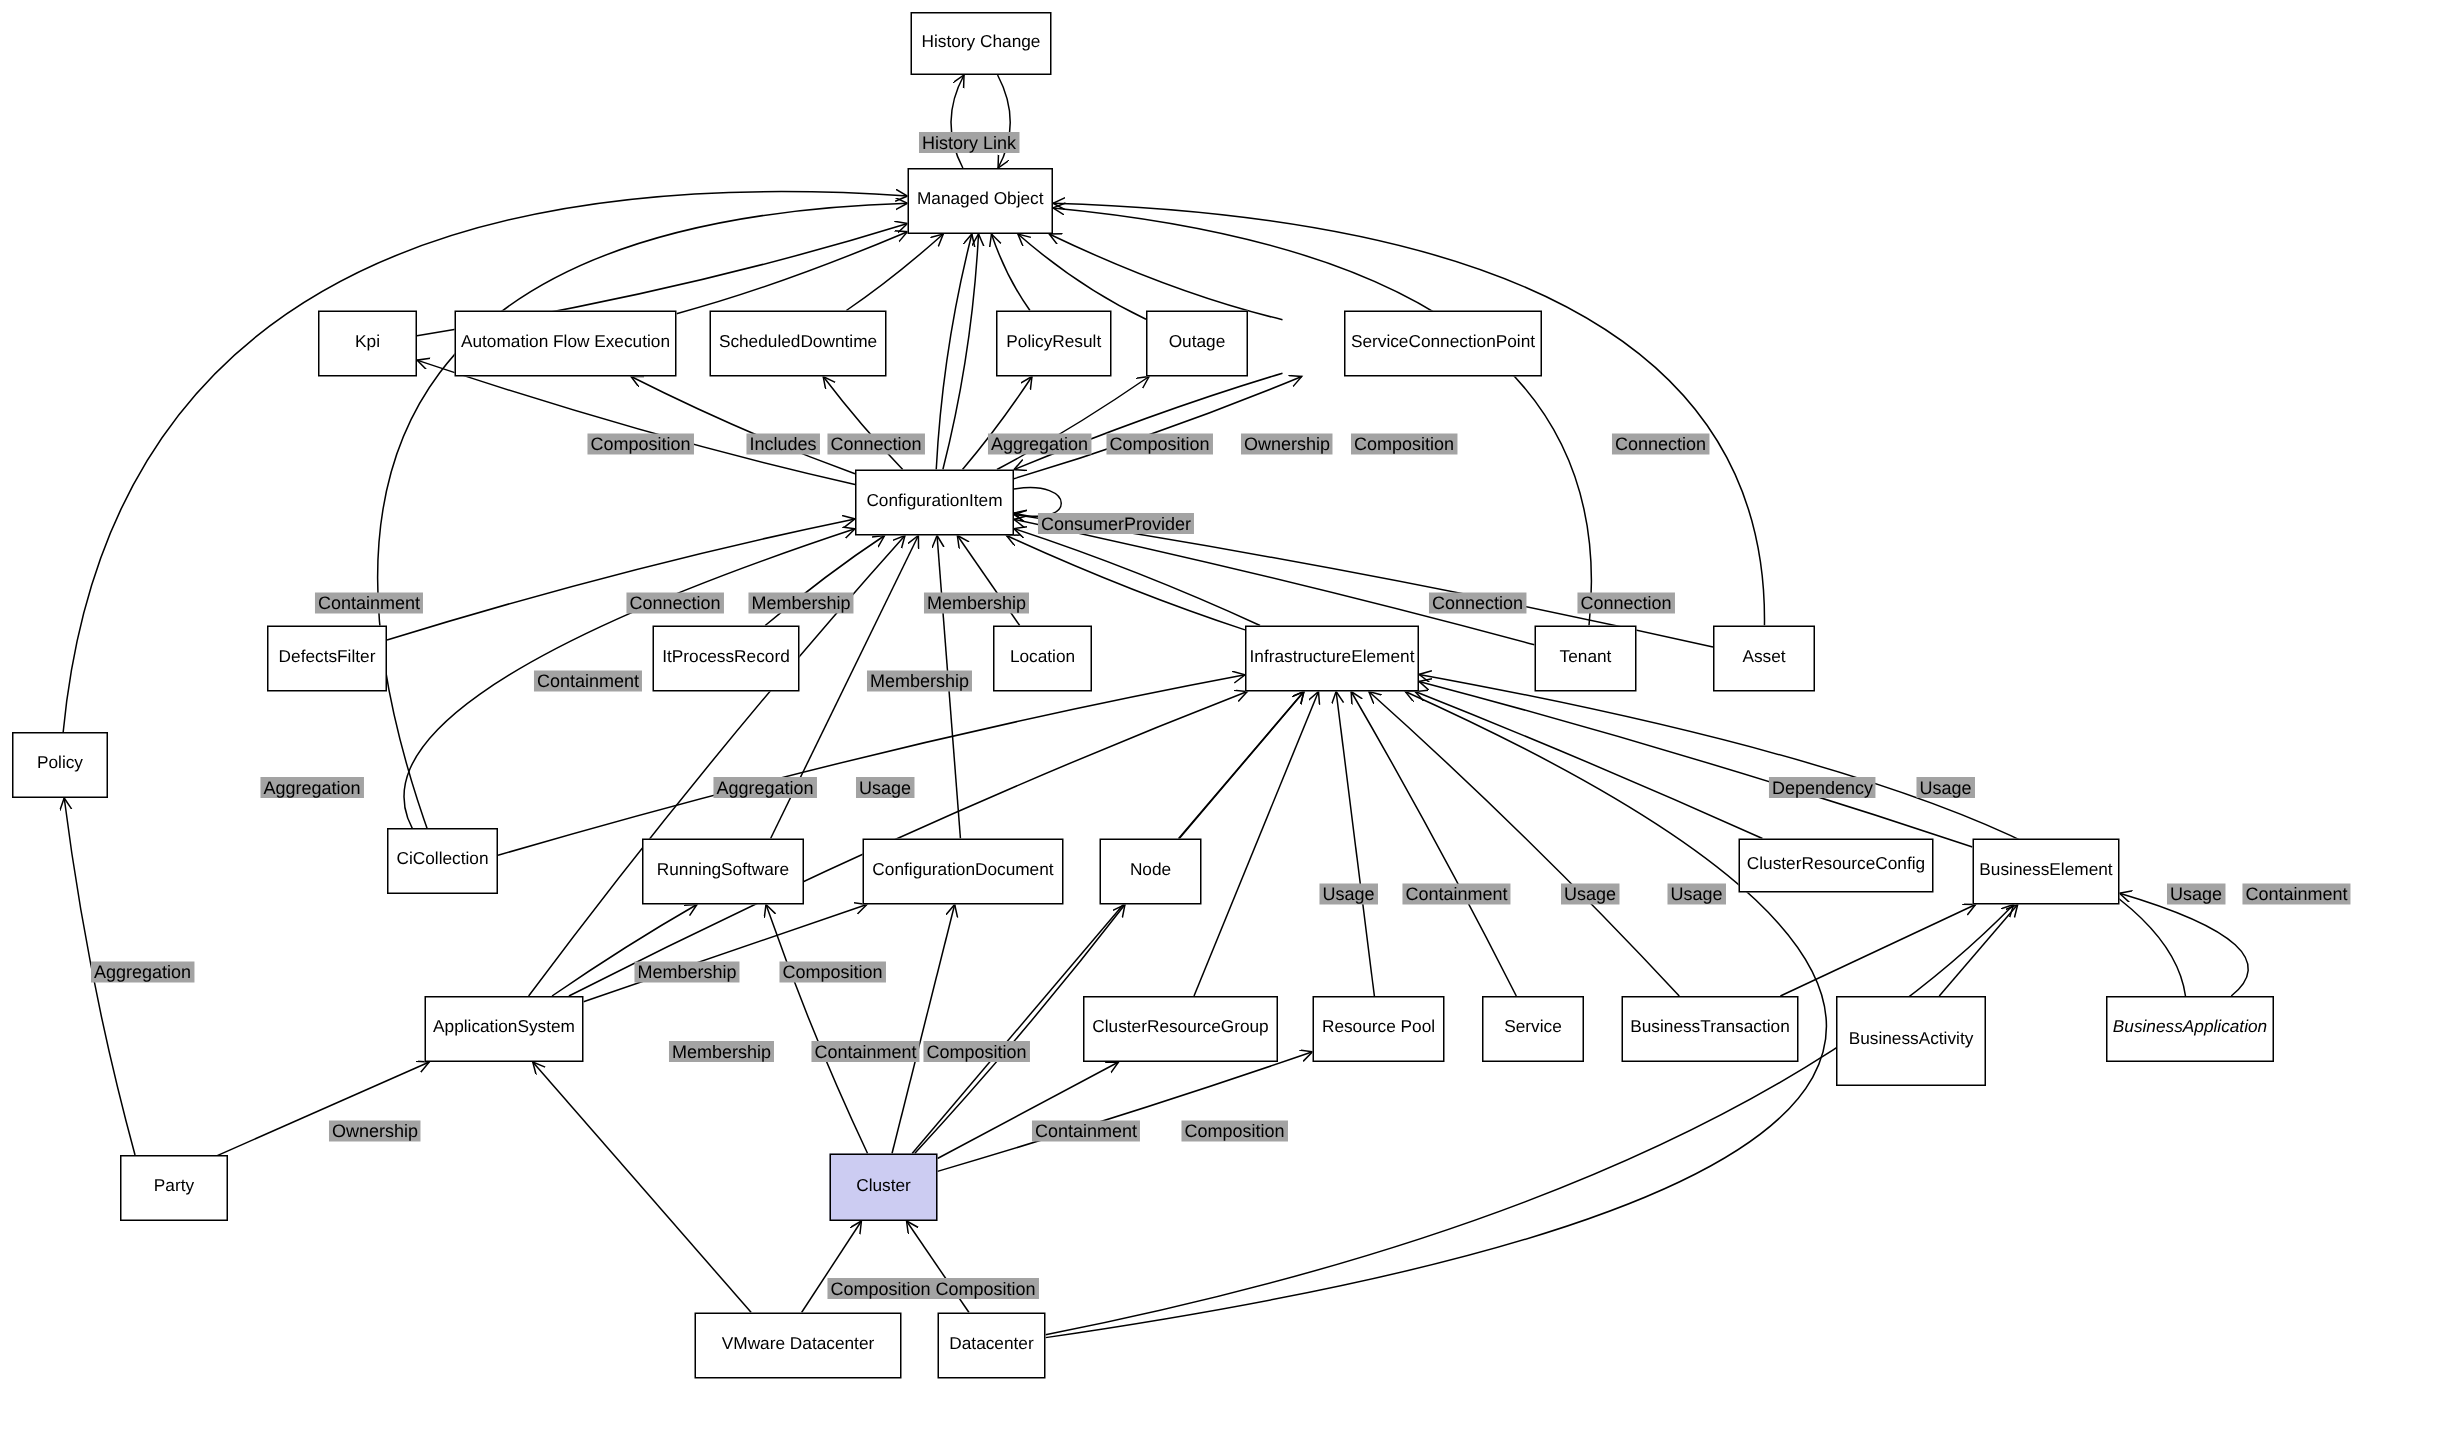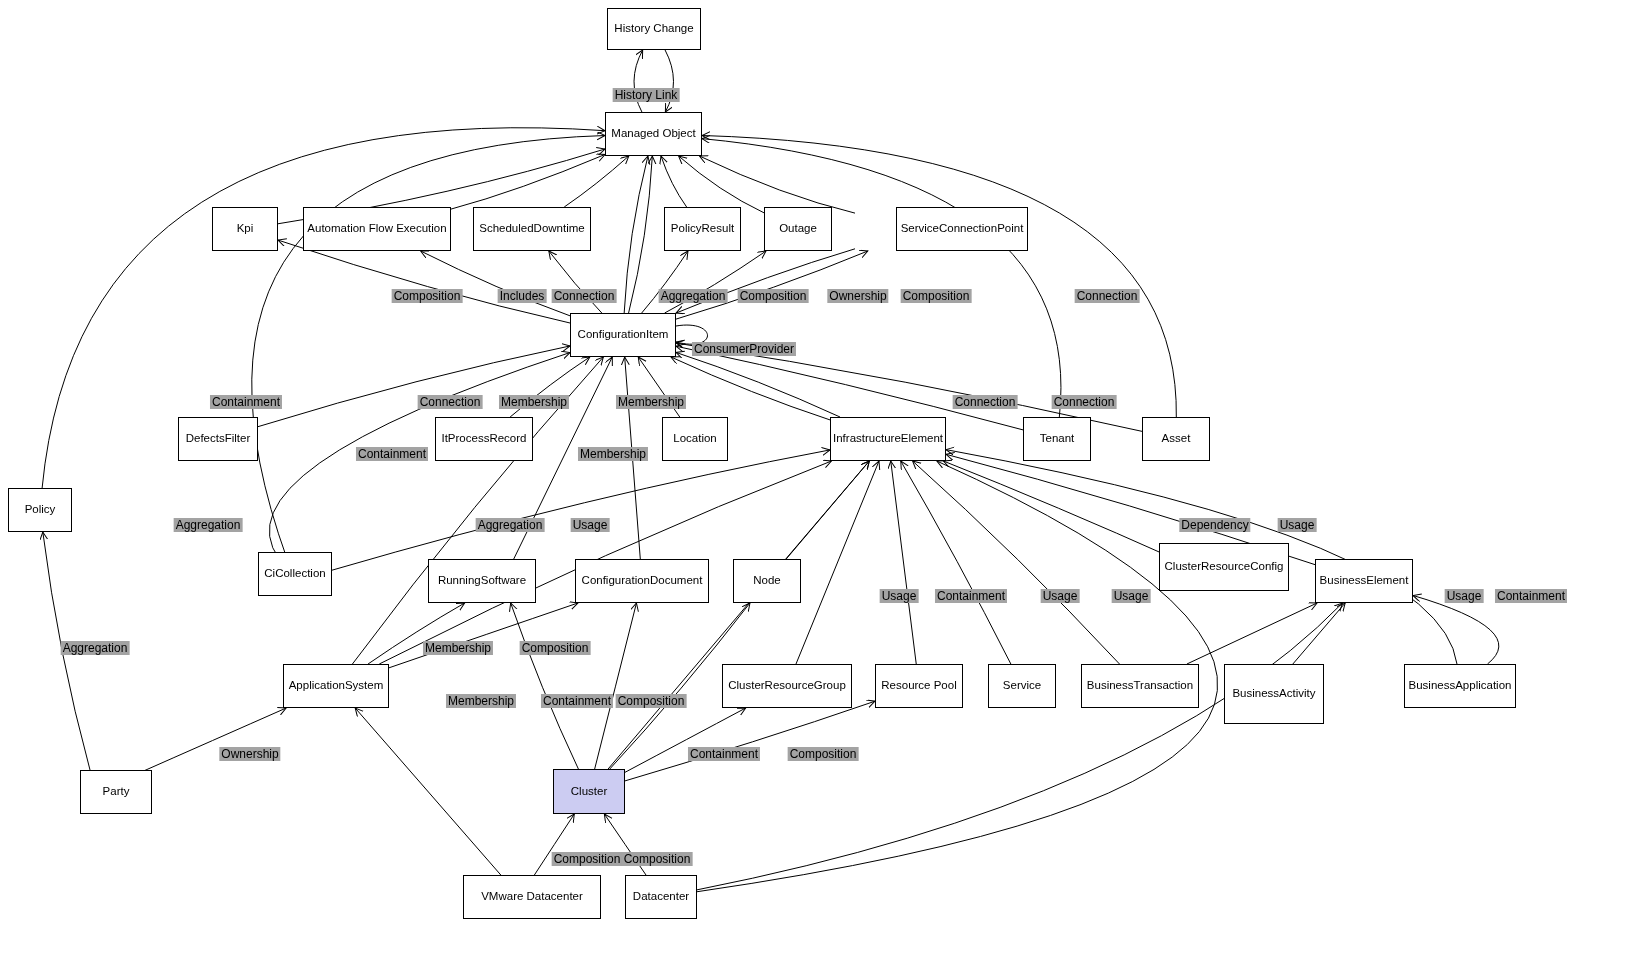--- a/index.html
+++ b/index.html
@@ -179,21 +179,21 @@
     </div>
     <div class="node" style="left: 428px; top: 559px; width: 108px; height: 44px;">
       <span>RunningSoftware</span>
     </div>
     <div class="node" style="left: 575px; top: 559px; width: 134px; height: 44px;">
       <span>ConfigurationDocument</span>
     </div>
     <div class="node" style="left: 733px; top: 559px; width: 68px; height: 44px;">
       <span>Node</span>
     </div>
-    <div class="node" style="left: 1159px; top: 543px; width: 130px; height: 48px;">
+    <div class="node" style="left: 1159px; top: 559px; width: 130px; height: 36px;">
       <span>ClusterResourceConfig</span>
     </div>
     <div class="node" style="left: 1315px; top: 559px; width: 98px; height: 44px;">
       <span>BusinessElement</span>
     </div>
     <div class="node" style="left: 283px; top: 664px; width: 106px; height: 44px;">
       <span>ApplicationSystem</span>
     </div>
     <div class="node" style="left: 722px; top: 664px; width: 130px; height: 44px;">
       <span>ClusterResourceGroup</span>
@@ -203,21 +203,21 @@
     </div>
     <div class="node" style="left: 988px; top: 664px; width: 68px; height: 44px;">
       <span>Service</span>
     </div>
     <div class="node" style="left: 1081px; top: 664px; width: 118px; height: 44px;">
       <span>BusinessTransaction</span>
     </div>
     <div class="node" style="left: 1224px; top: 664px; width: 100px; height: 60px;">
       <span>BusinessActivity</span>
     </div>
-    <div class="node" style="left: 1404px; top: 664px; width: 112px; height: 44px;">
+    <div class="node" style="left: 1404px; top: 664px; width: 112px; height: 44px; font-style: italic;">
       <span>BusinessApplication</span>
     </div>
     <div class="node" style="left: 60px; top: 770px; width: 72px; height: 44px; margin-left: 20px;">
       <span>Party</span>
     </div>
     <div class="node highlight" style="left: 553px; top: 769px; width: 72px; height: 45px;">
       <span>Cluster</span>
     </div>
     <div class="node" style="left: 463px; top: 875px; width: 138px; height: 44px;">
       <span>VMware Datacenter</span>

